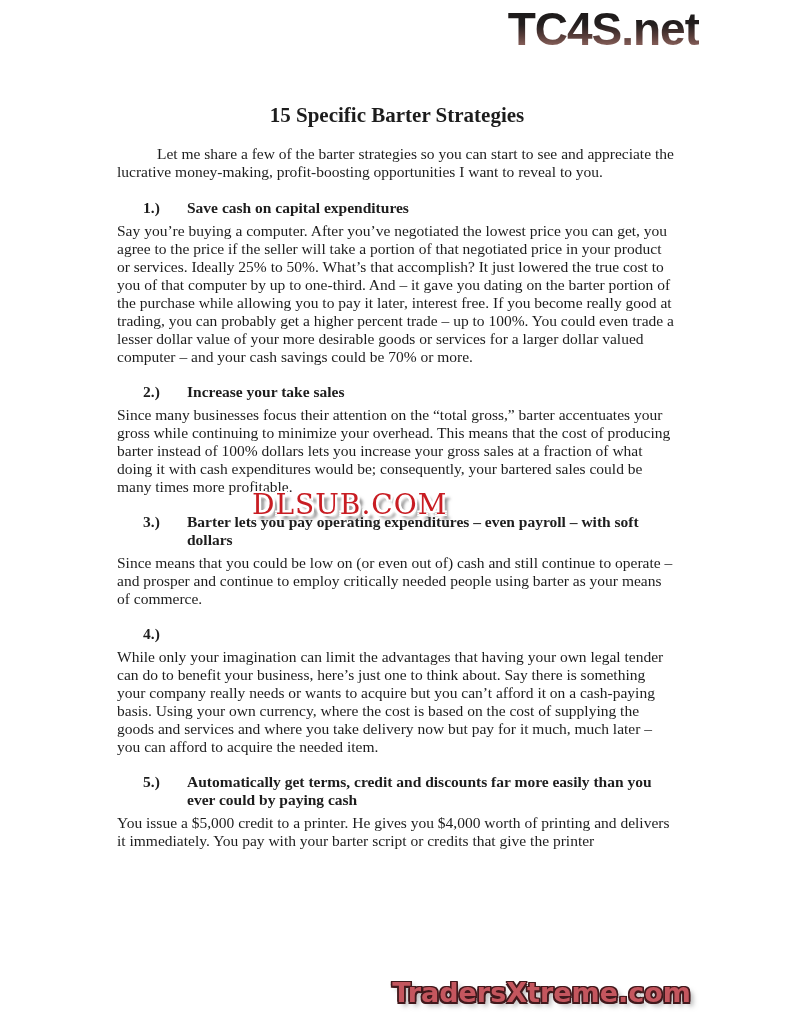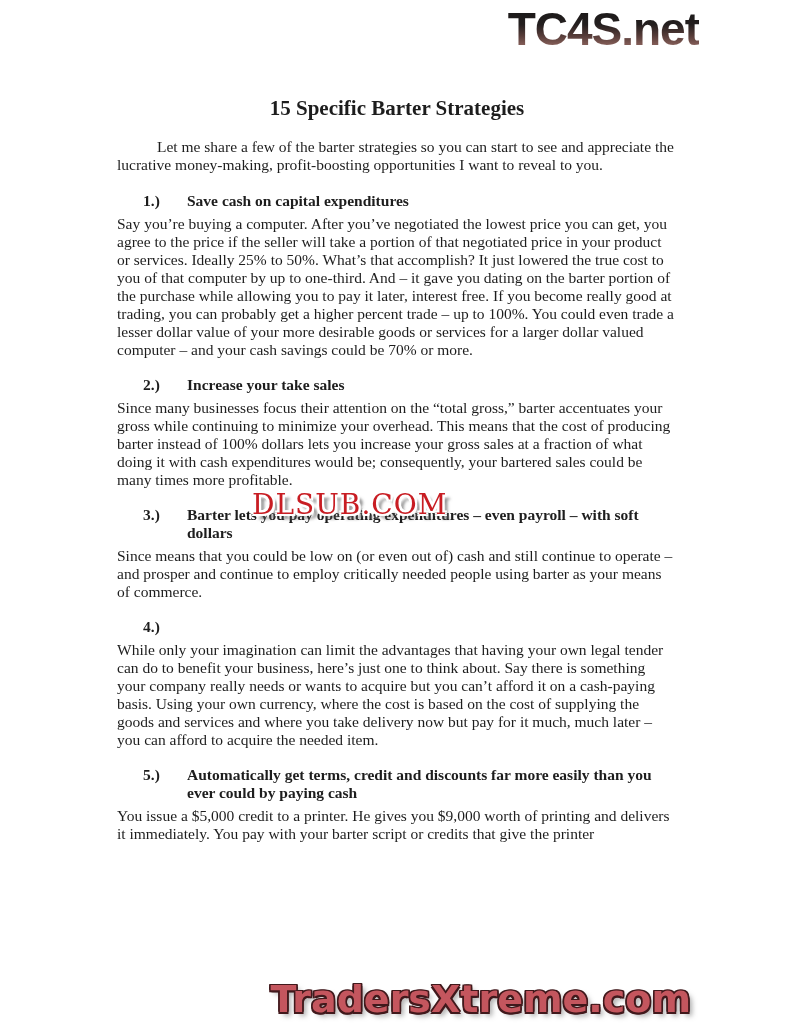--- a/index.html
+++ b/index.html
@@ -32,21 +32,21 @@
   
   .content {
     position: absolute;
     left: 117px;
     top: 0;
     width: 560px;
     font-size: 15.5px;
     line-height: 18px;
   }
   .doc-title {
-    margin: 9px;
+    margin: 16px;
     padding-top: 86px;
     font-size: 21px;
     line-height: 26px;
     font-weight: bold;
     text-align: center;
   }
   .intro {
     margin: 17px 0 18px 0;
     text-indent: 40px;
   }
@@ -78,21 +78,21 @@
        5px  5px 3px rgba(100,100,100,0.8);
   }
 
   
   .tradersxtreme-logo {
     position: absolute;
     top: 977px;
     right: 14px;
     font-family: "DejaVu Sans", sans-serif;
     font-weight: bold;
-    font-size: 38px;
+    font-size: 27px;
     color: #c4565e;
     text-shadow:
       -1.5px -1.5px 0 #41191c, 1.5px -1.5px 0 #41191c,
       -1.5px  1.5px 0 #41191c, 1.5px  1.5px 0 #41191c,
       -1.5px  0    0 #41191c, 1.5px  0    0 #41191c,
        0    -1.5px 0 #41191c, 0     1.5px 0 #41191c,
        4px   4px  5px rgba(130,130,130,0.65);
   }
 </style>
 </head>
@@ -127,20 +127,20 @@
 
     <div class="strategy-heading">
       <span class="num">4.)</span>
     </div>
     <p class="strategy-body">While only your imagination can limit the advantages that having your own legal tender can do to benefit your business, here’s just one to think about.  Say there is something your company really needs or wants to acquire but you can’t afford it on a cash-paying basis.  Using your own currency, where the cost is based on the cost of supplying the goods and services and where you take delivery now but pay for it much, much later – you can afford to acquire the needed item.</p>
 
     <div class="strategy-heading">
       <span class="num">5.)</span>
       <span class="label">Automatically get terms, credit and discounts far more easily than you ever could by paying cash</span>
     </div>
-    <p class="strategy-body">You issue a $5,000 credit to a printer.  He gives you $9,000 worth of printing and delivers it immediately.  You pay with your barter script or credits that give the printer</p>
+    <p class="strategy-body">You issue a $5,000 credit to a printer.  He gives you $4,000 worth of printing and delivers it immediately.  You pay with your barter script or credits that give the printer</p>
   </div>
 
   <div class="watermark">DLSUB.COM</div>
 
   <div class="tradersxtreme-logo">TradersXtreme.com</div>
 
 </div>
 
 </body></html>

